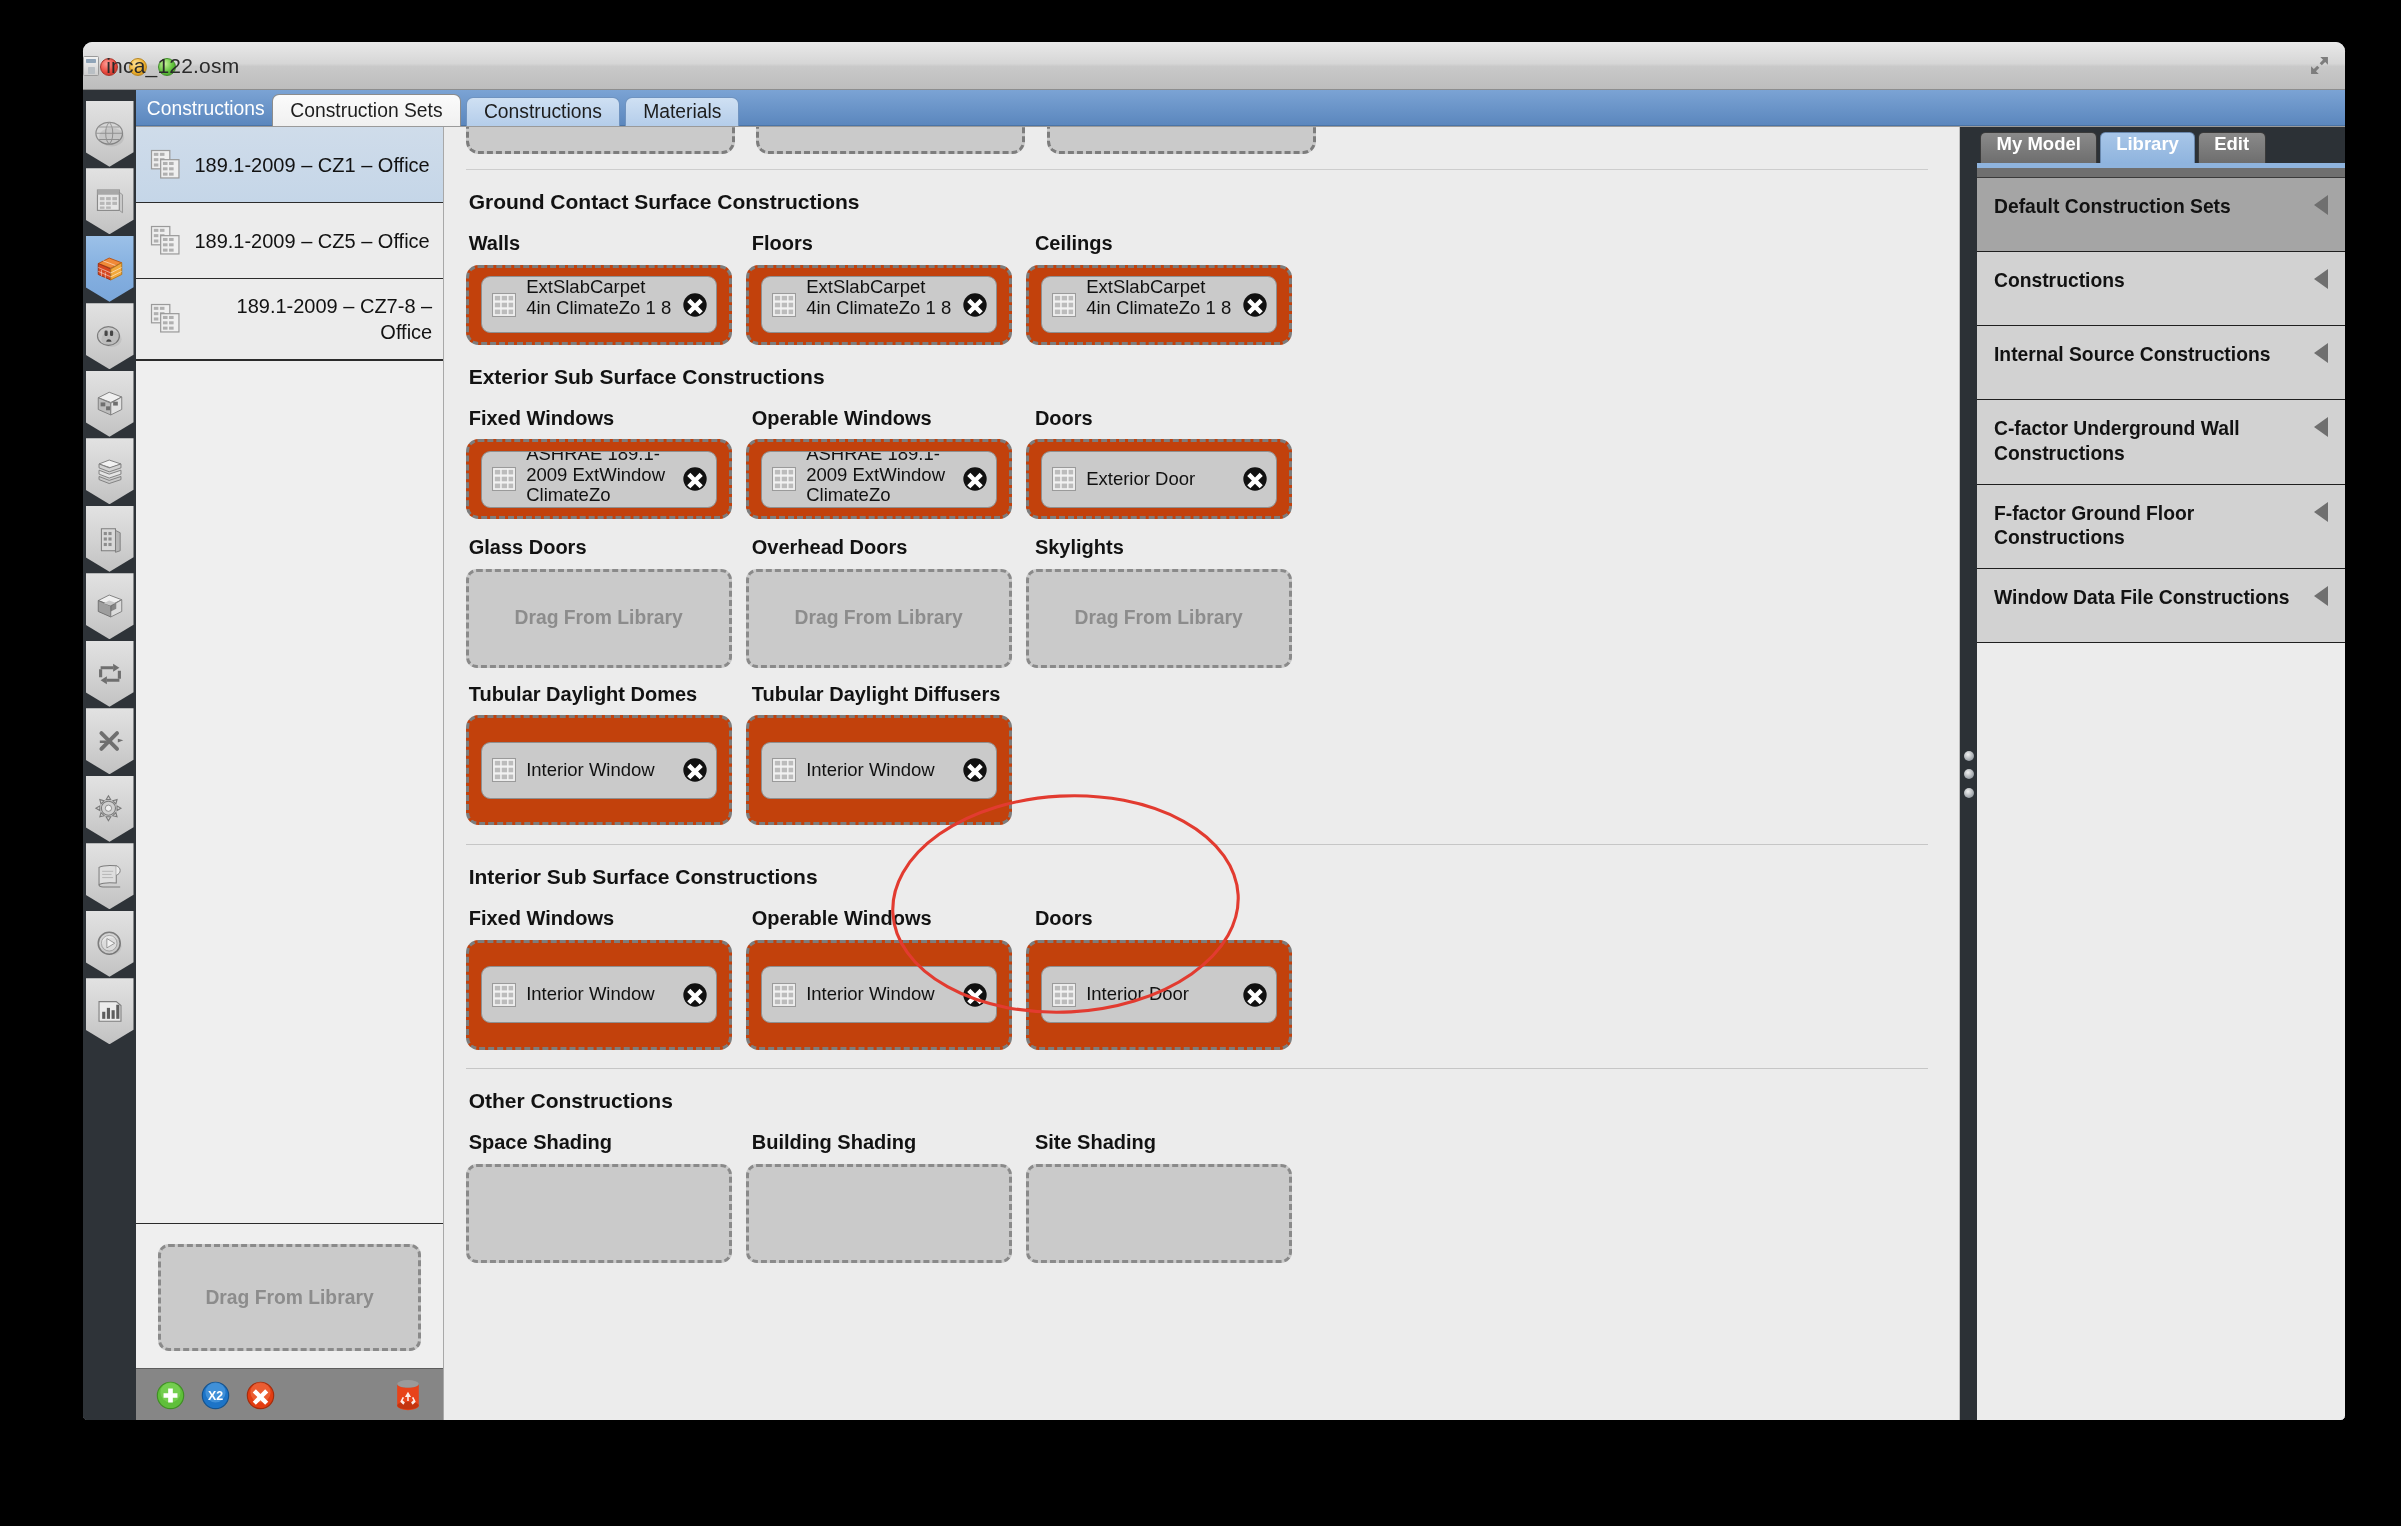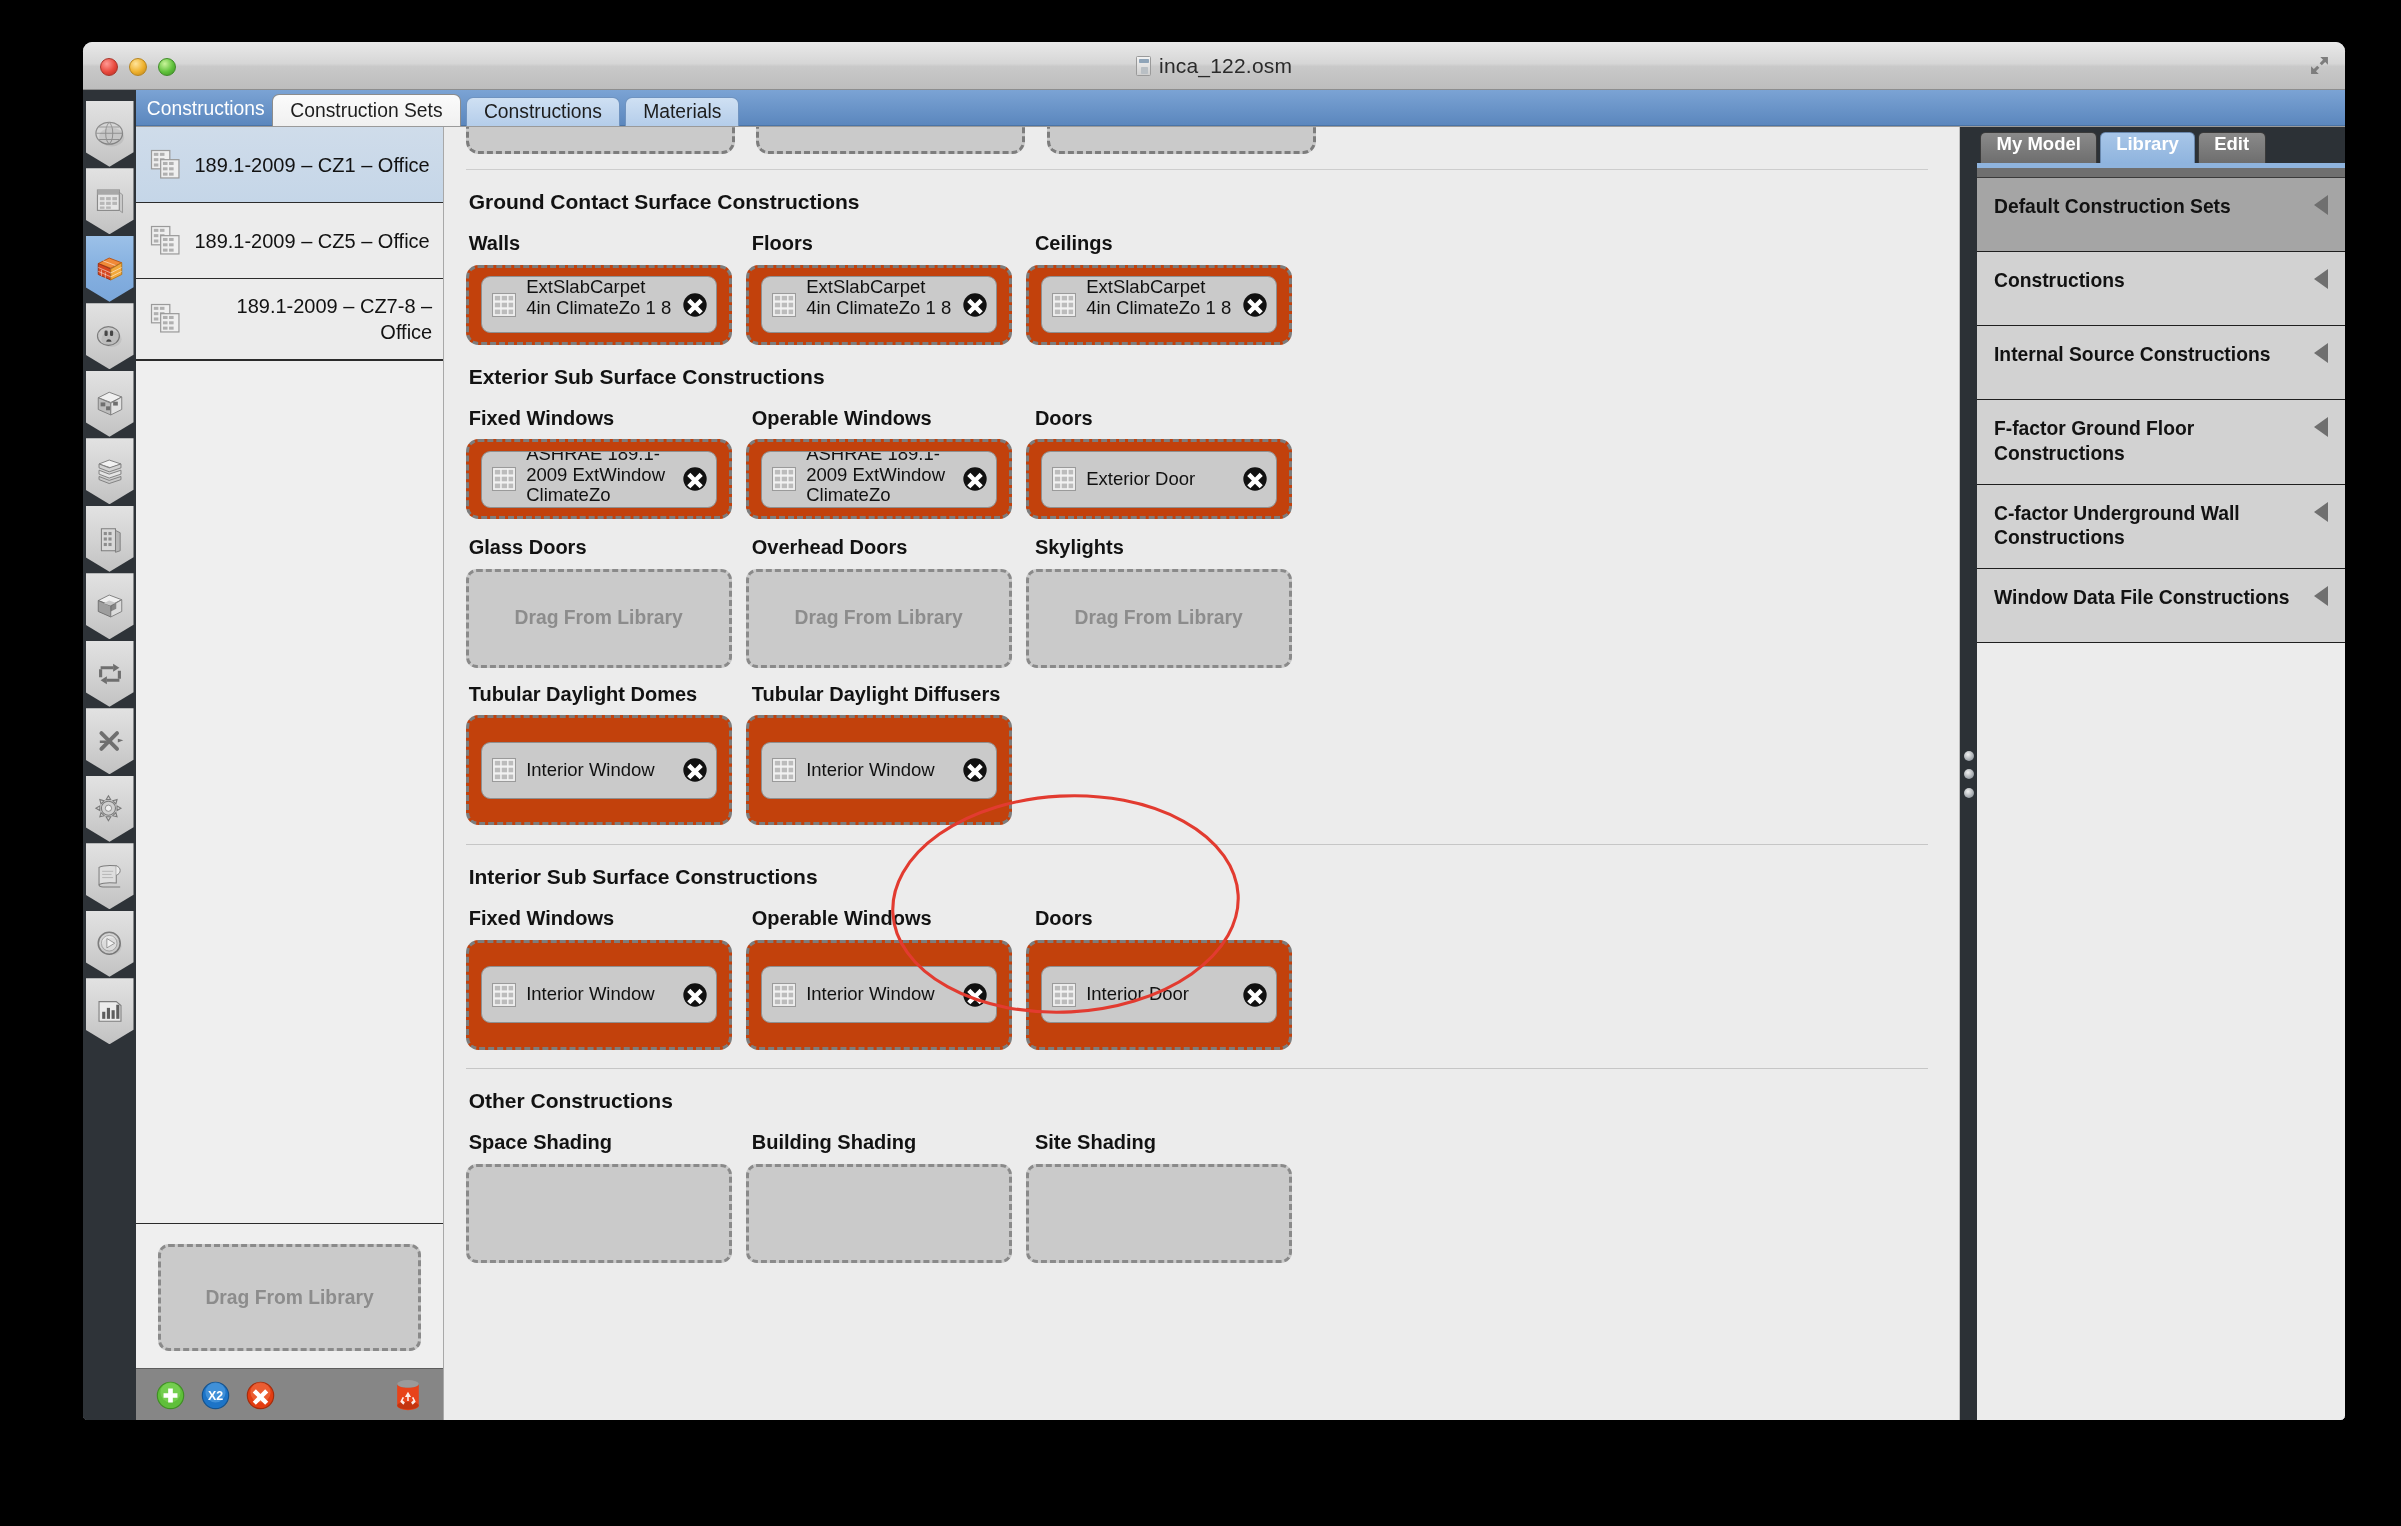--- a/index.html
+++ b/index.html
@@ -32,21 +32,21 @@
     display: flex; align-items: center;
   }
   .traffic { position: absolute; left: 17px; top: 15.5px; display: flex; gap: 10.8px; }
   .tl { width: 18px; height: 18px; border-radius: 50%; position: relative; }
   .tl.red    { background: radial-gradient(circle at 36% 30%, #ff9a94 0%, #e8483c 55%, #b32a20 100%); border: 0.8px solid #a9342a; }
   .tl.yellow { background: radial-gradient(circle at 36% 30%, #ffe49a 0%, #eeb02c 55%, #b7801a 100%); border: 0.8px solid #b8851d; }
   .tl.green  { background: radial-gradient(circle at 36% 30%, #c9f49a 0%, #5fc13b 55%, #3c8c23 100%); border: 0.8px solid #3f8c27; }
 
   #title-wrap {
     position: absolute; left: 0; right: 0; top: 0; bottom: 0;
-    display: flex; align-items: center; justify-content: center; gap: 7.7px;
+    display: flex; align-items: center; justify-content: flex-start; gap: 7.7px;
   }
   #title-text {
     font-size: 21px; color: #2a2a2a; letter-spacing: 0.2px;
   }
   .doc-icon {
     width: 15.5px; height: 20px; position: relative; display: inline-block;
     background: linear-gradient(180deg,#f3f3f3,#cfcfcf);
     border: 0.8px solid #9a9a9a; border-radius: 1.5px;
   }
   .doc-icon::before {
@@ -1036,25 +1036,25 @@
               </div>
               <div class="lib-row">
                 <span class="lib-label">Constructions</span>
                 <span class="lib-arrow"></span>
               </div>
               <div class="lib-row">
                 <span class="lib-label">Internal Source Constructions</span>
                 <span class="lib-arrow"></span>
               </div>
               <div class="lib-row">
+                <span class="lib-label">C-factor Underground Wall Constructions</span>
+                <span class="lib-arrow"></span>
+              </div>
+              <div class="lib-row">
                 <span class="lib-label">F-factor Ground Floor Constructions</span>
-                <span class="lib-arrow"></span>
-              </div>
-              <div class="lib-row">
-                <span class="lib-label">C-factor Underground Wall Constructions</span>
                 <span class="lib-arrow"></span>
               </div>
               <div class="lib-row">
                 <span class="lib-label">Window Data File Constructions</span>
                 <span class="lib-arrow"></span>
               </div>
 
               <div id="lib-rest"></div>
             </div>
           </div>

